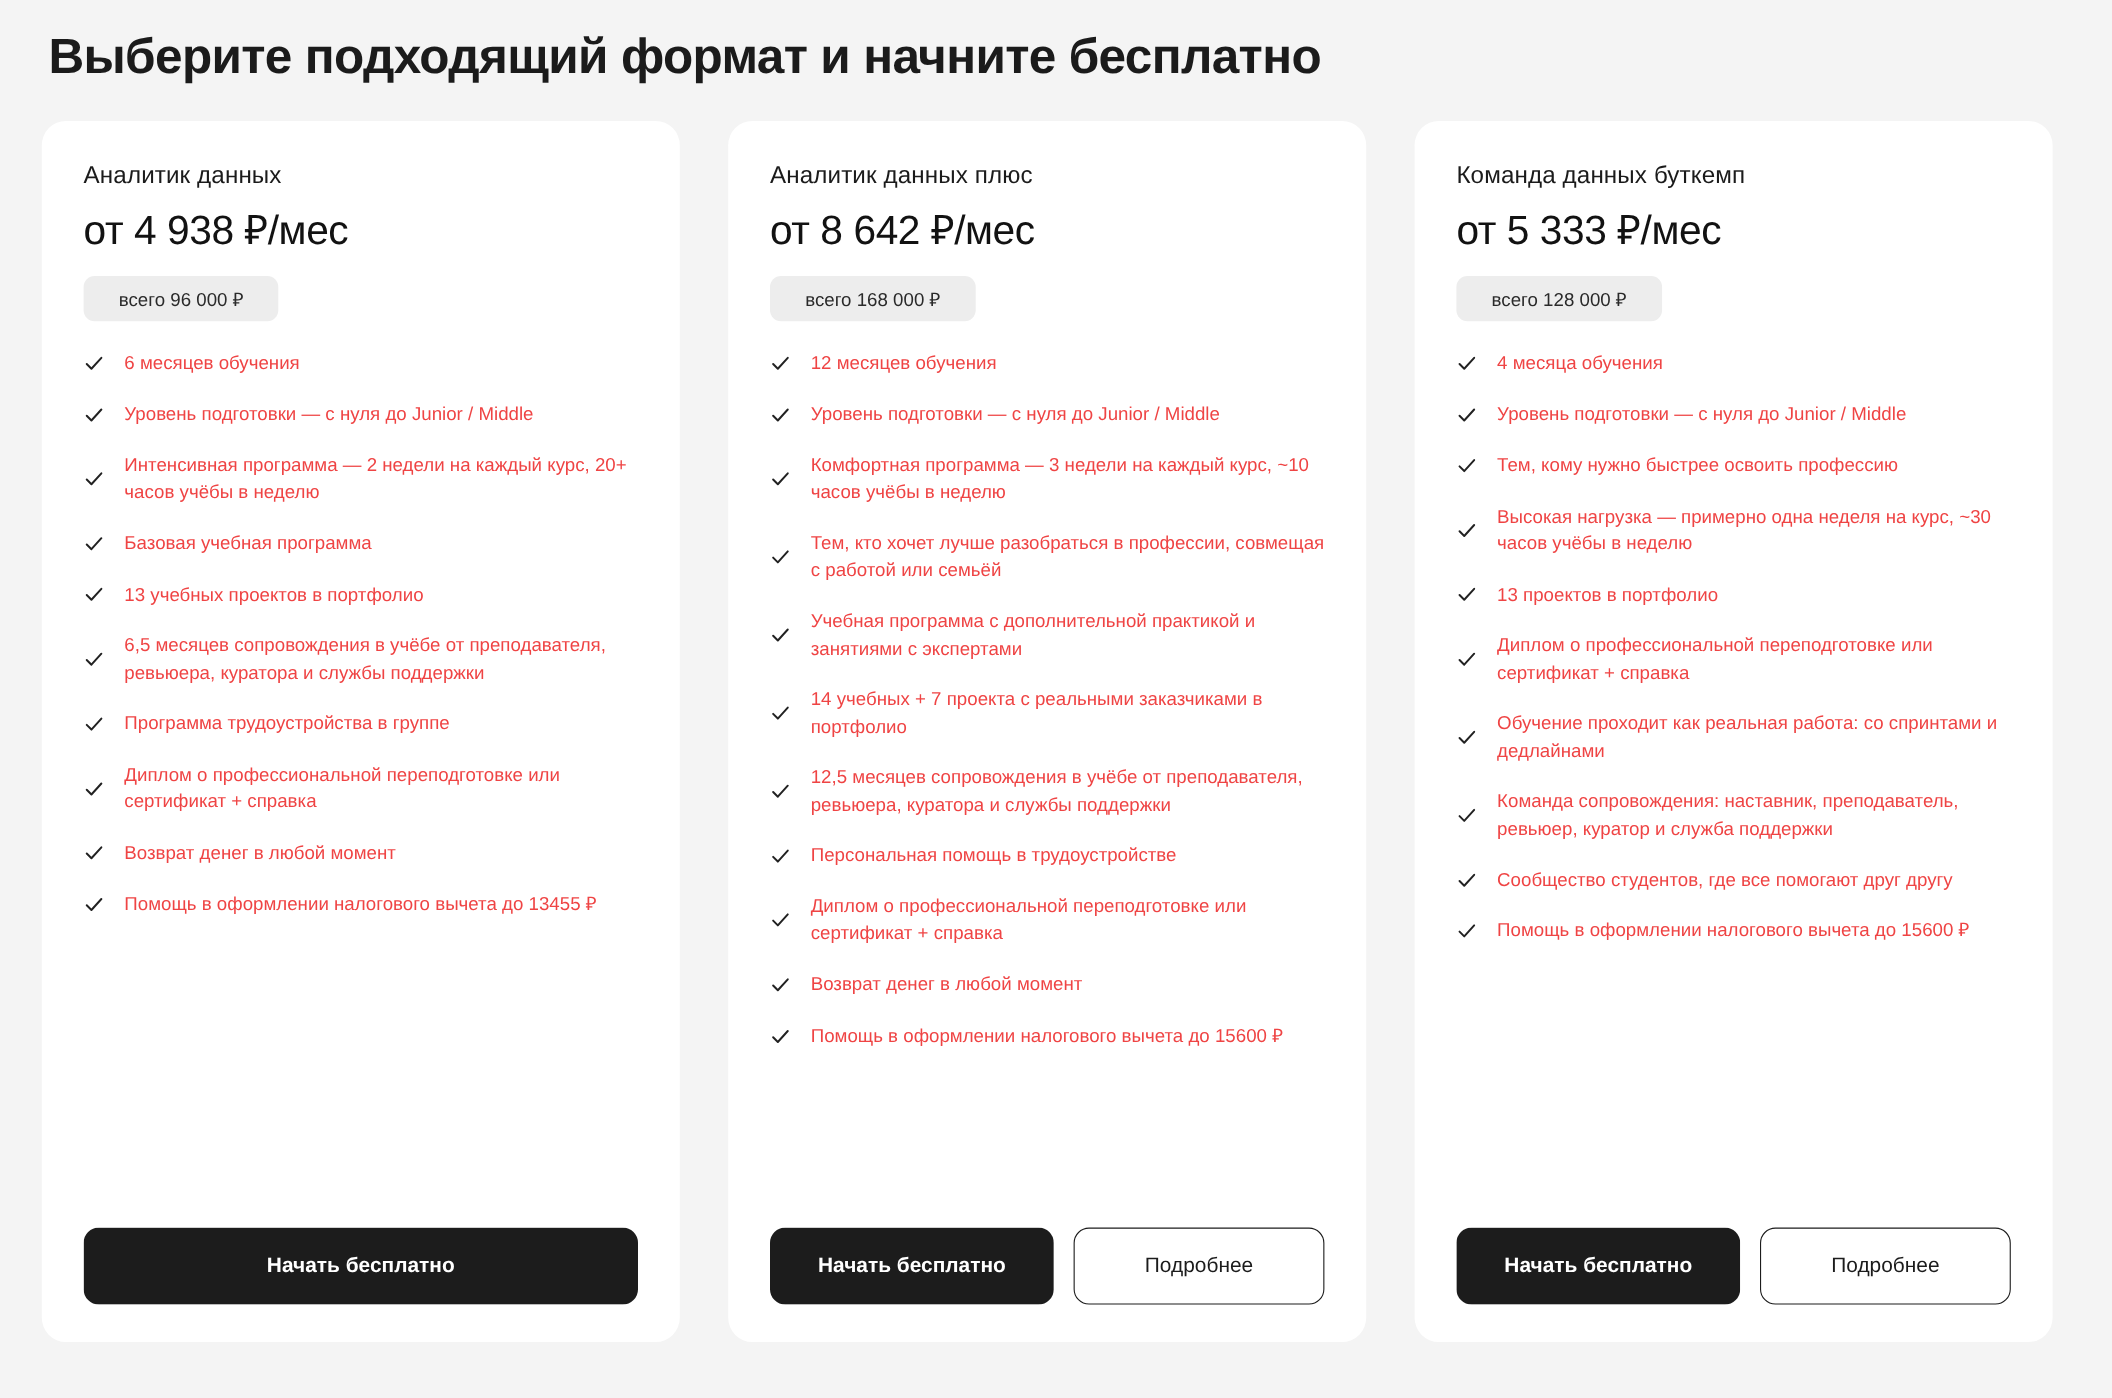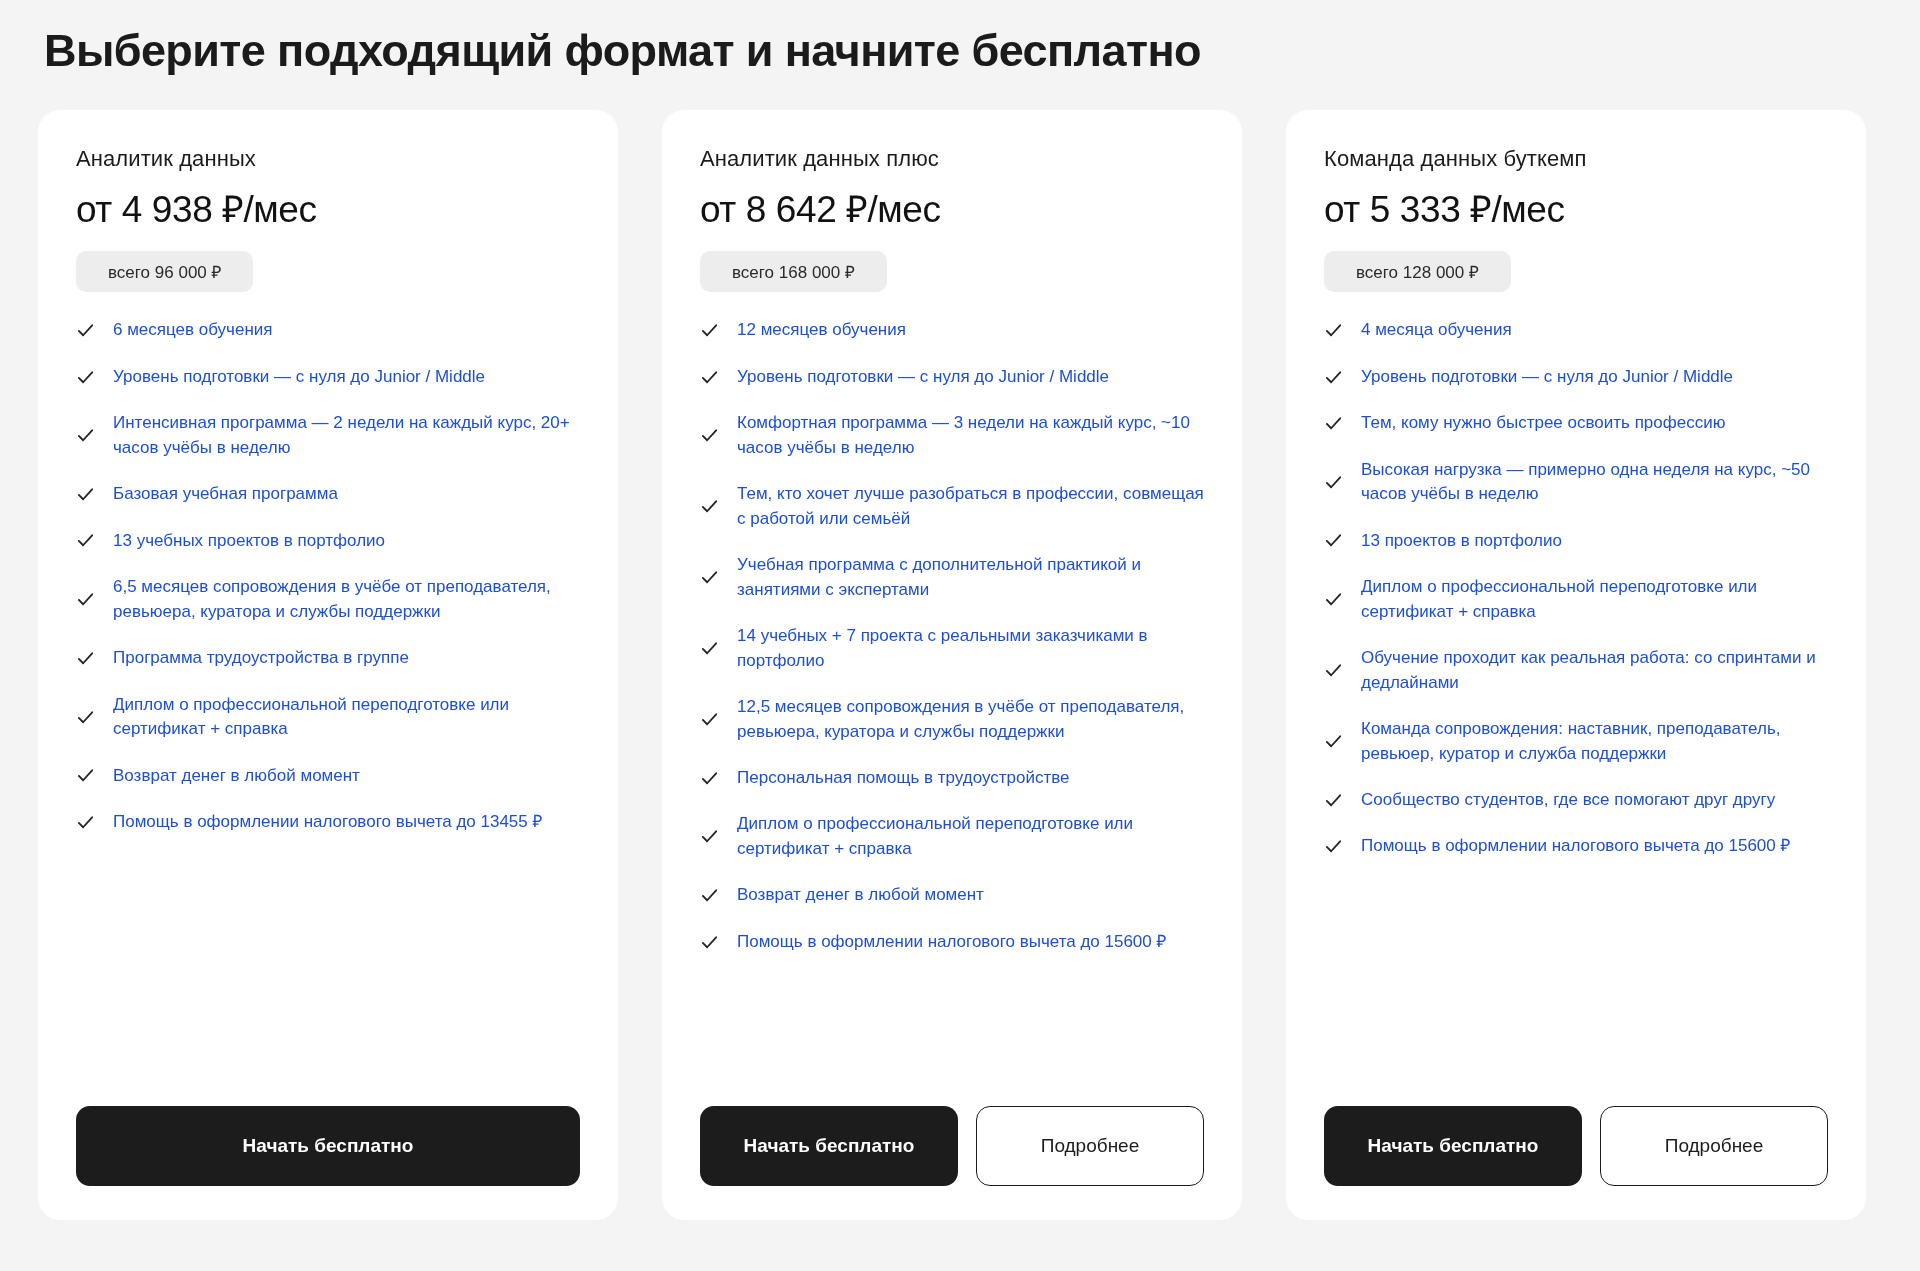--- a/index.html
+++ b/index.html
@@ -78,32 +78,32 @@
   .check-icon {
     flex: 0 0 auto;
     width: 19px;
     height: 19px;
     display: block;
     color: #222;
   }
   .feature-text {
     font-size: 17px;
     line-height: 1.44;
-    color: #1d4ed8;
+    color: #ef4444;
   }
   .card-actions {
     display: flex;
     gap: 18px;
     margin-top: 30px;
   }
   .btn {
     border-radius: 14px;
     font-size: 19px;
     font-weight: 700;
-    height: 80px;
+    height: 70px;
     display: flex;
     align-items: center;
     justify-content: center;
     cursor: pointer;
     border: 1.5px solid transparent;
     font-family: "Liberation Sans", sans-serif;
   }
   .btn-primary {
     background: #1c1c1c;
     color: #ffffff;
@@ -345,21 +345,21 @@
               </svg>
             </span>
             <span class="feature-text">Тем, кому нужно быстрее освоить профессию</span>
           </li>
           <li class="feature">
             <span>
               <svg class="check-icon" viewBox="0 0 20 20" fill="none" stroke="currentColor" stroke-width="1.9" stroke-linecap="round" stroke-linejoin="round">
                 <path d="M3 10.5 L7.5 15 L17 4.5"></path>
               </svg>
             </span>
-            <span class="feature-text">Высокая нагрузка — примерно одна неделя на курс, ~50 часов учёбы в неделю</span>
+            <span class="feature-text">Высокая нагрузка — примерно одна неделя на курс, ~30 часов учёбы в неделю</span>
           </li>
           <li class="feature">
             <span>
               <svg class="check-icon" viewBox="0 0 20 20" fill="none" stroke="currentColor" stroke-width="1.9" stroke-linecap="round" stroke-linejoin="round">
                 <path d="M3 10.5 L7.5 15 L17 4.5"></path>
               </svg>
             </span>
             <span class="feature-text">13 проектов в портфолио</span>
           </li>
           <li class="feature">

